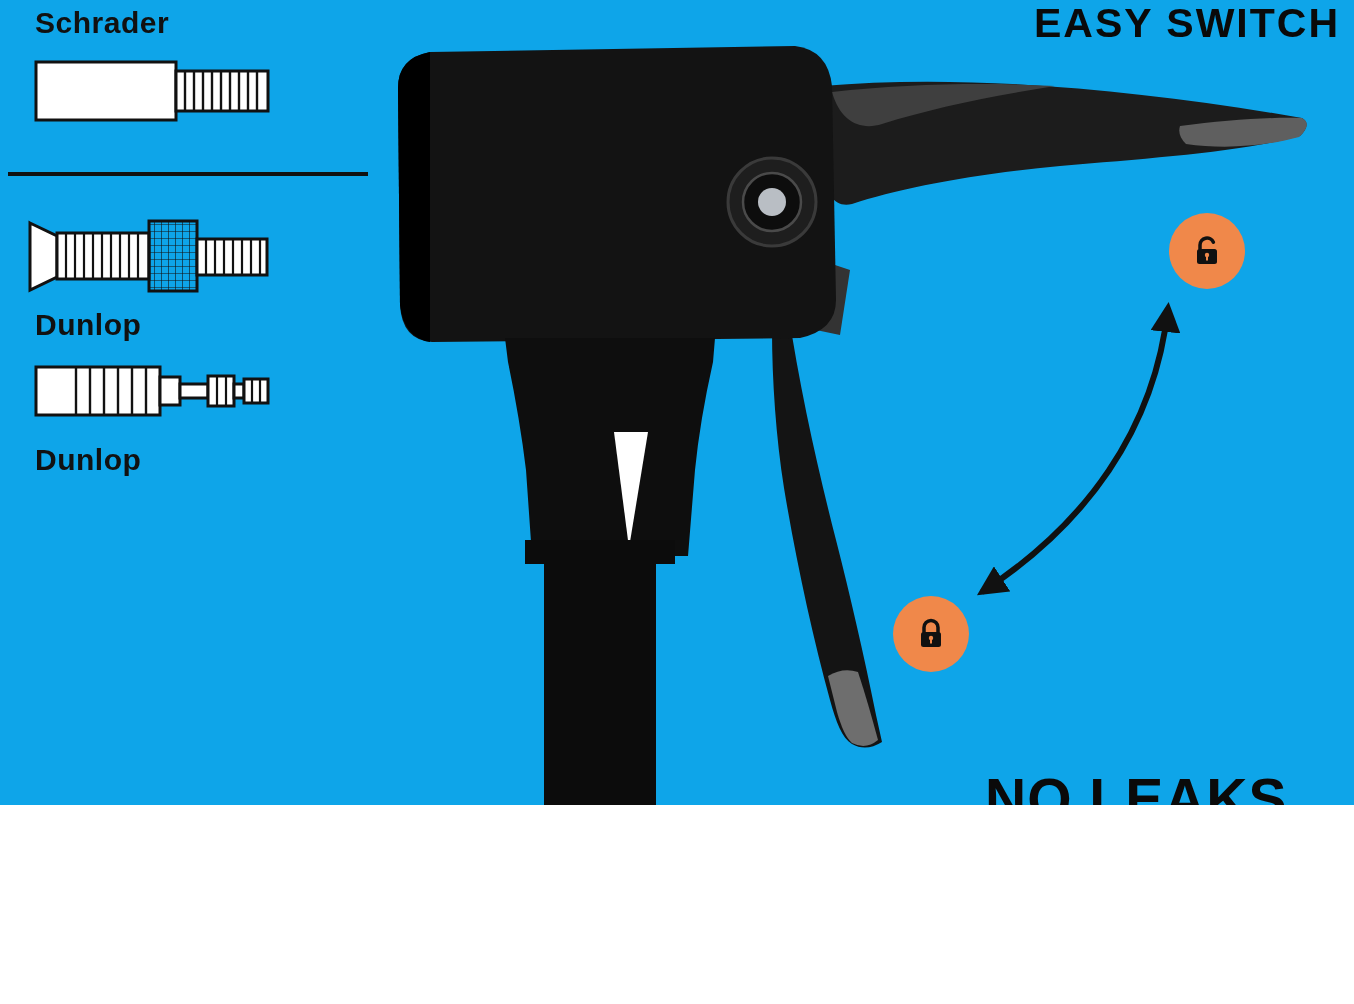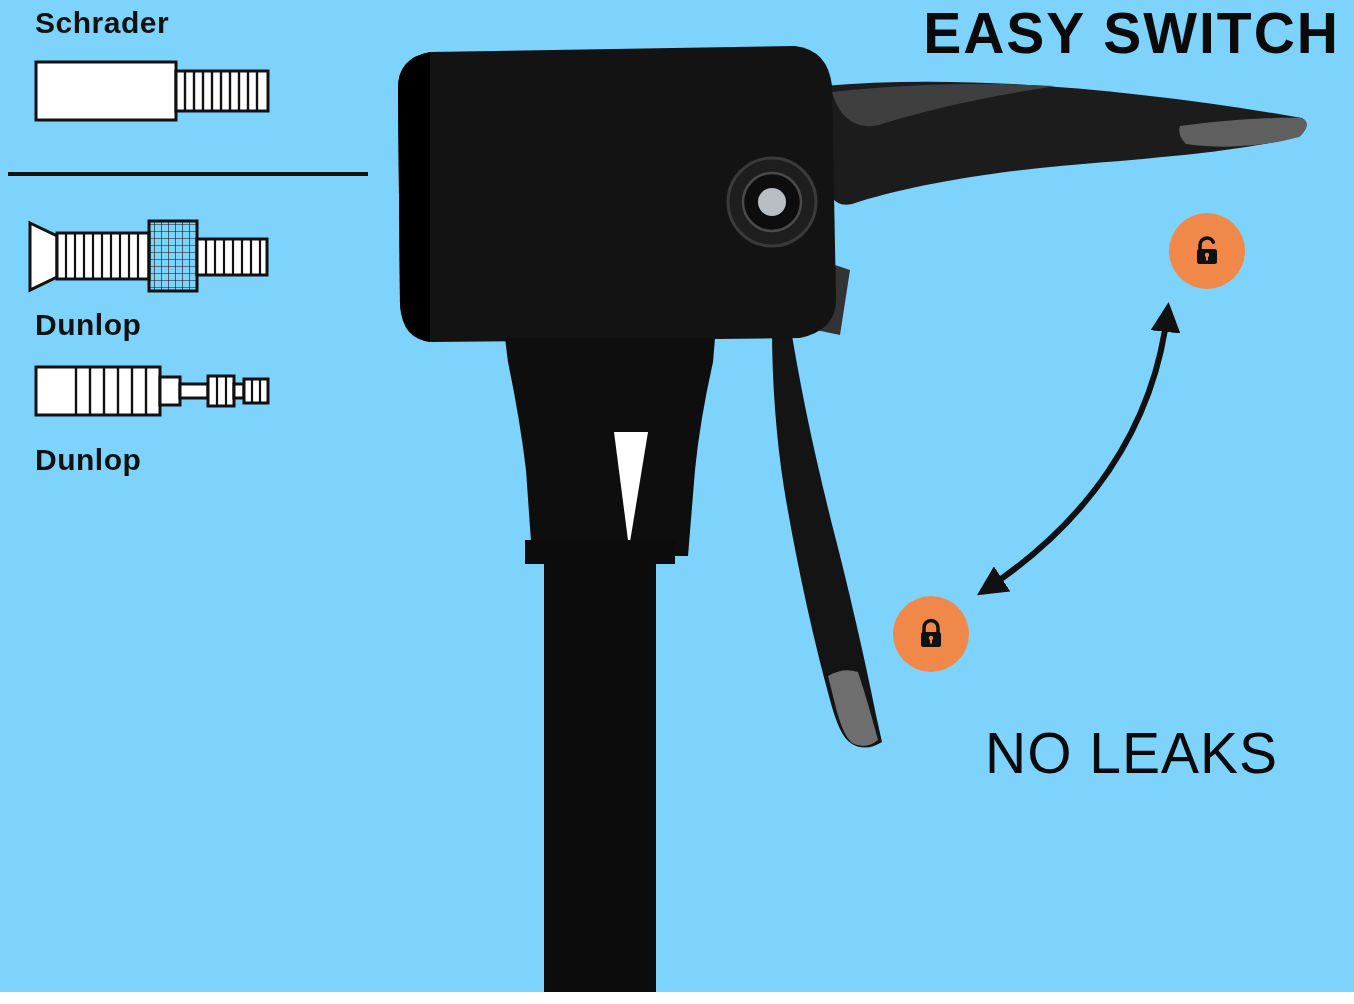--- a/index.html
+++ b/index.html
@@ -1,47 +1,47 @@
 <!DOCTYPE html>
 <html><head>
 <meta charset="utf-8">
 <style>
   html,body{margin:0;padding:0;background:#fff;}
   .canvas{
     position:relative;
-    width:1354px;height:992px;
-    background:#7dd3fc;
+    width:1354px;height:805px;
+    background:#0ea5e9;
     overflow:hidden;
     font-family:"Liberation Sans", sans-serif;
   }
   .art{position:absolute;left:0;top:0;width:1354px;height:1004px;}
   .label{
     position:absolute;
     font-size:30px;
     font-weight:700;
     color:#111;
     letter-spacing:0.5px;
   }
   .label-schrader{left:35px;top:6px;}
   .label-dunlop{left:35px;top:308px;}
   .label-presta{left:35px;top:443px;}
   .headline{
     position:absolute;
     left:880px;top:0px;width:460px;
     text-align:right;
-    font-size:57px;
+    font-size:41px;
     font-weight:700;
     letter-spacing:2px;
     color:#0a0a0a;
   }
   .footer-text{
     position:absolute;
-    left:985px;top:720px;width:360px;
+    left:985px;top:766px;width:360px;
     font-size:57px;
-    font-weight:400;
+    font-weight:700;
     letter-spacing:1px;
     color:#0a0a0a;
   }
   .badge{
     position:absolute;
     width:76px;height:76px;
     border-radius:50%;
     background:#F0884A;
     display:flex;align-items:center;justify-content:center;
   }

